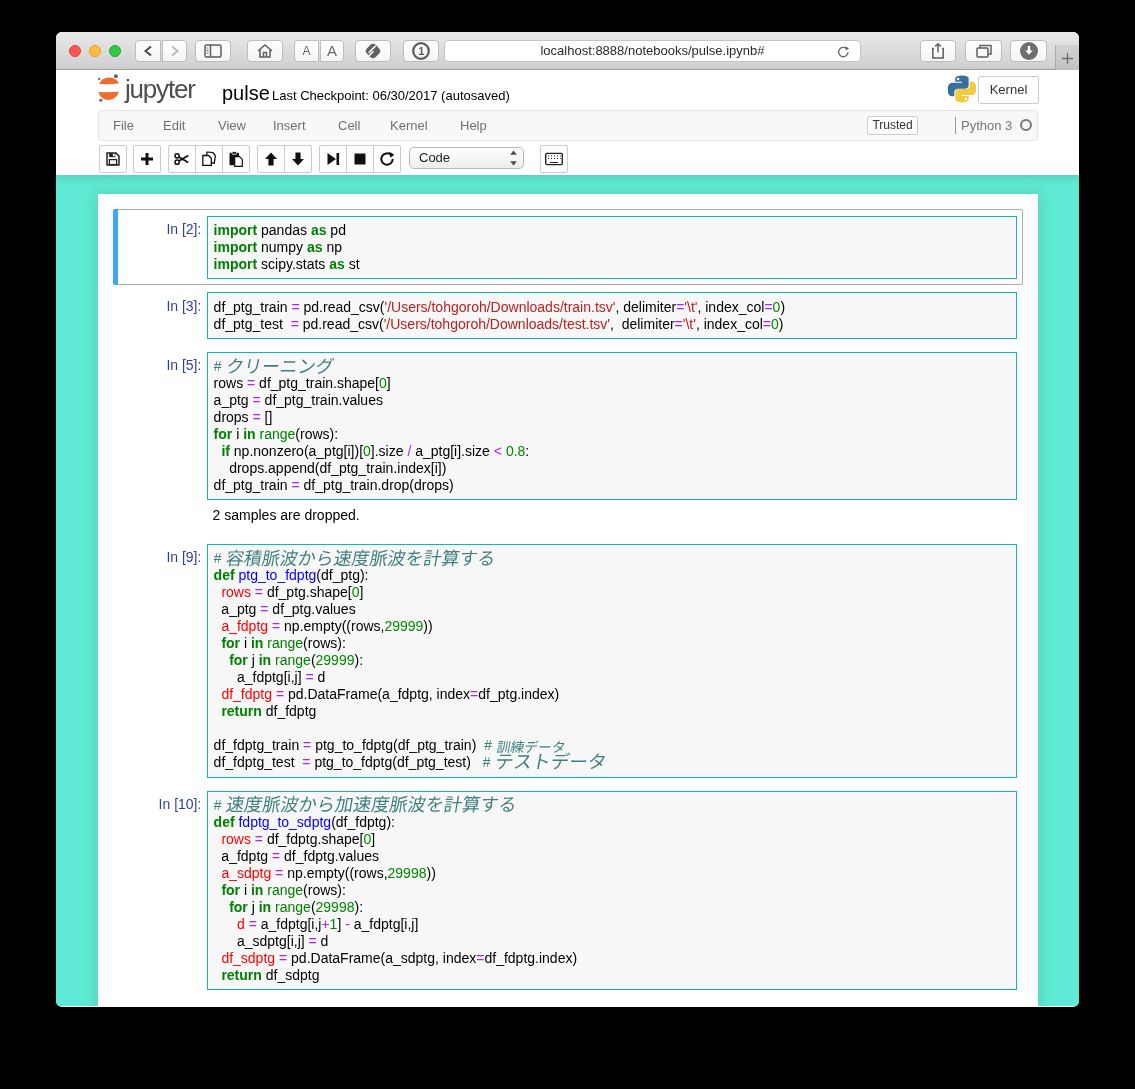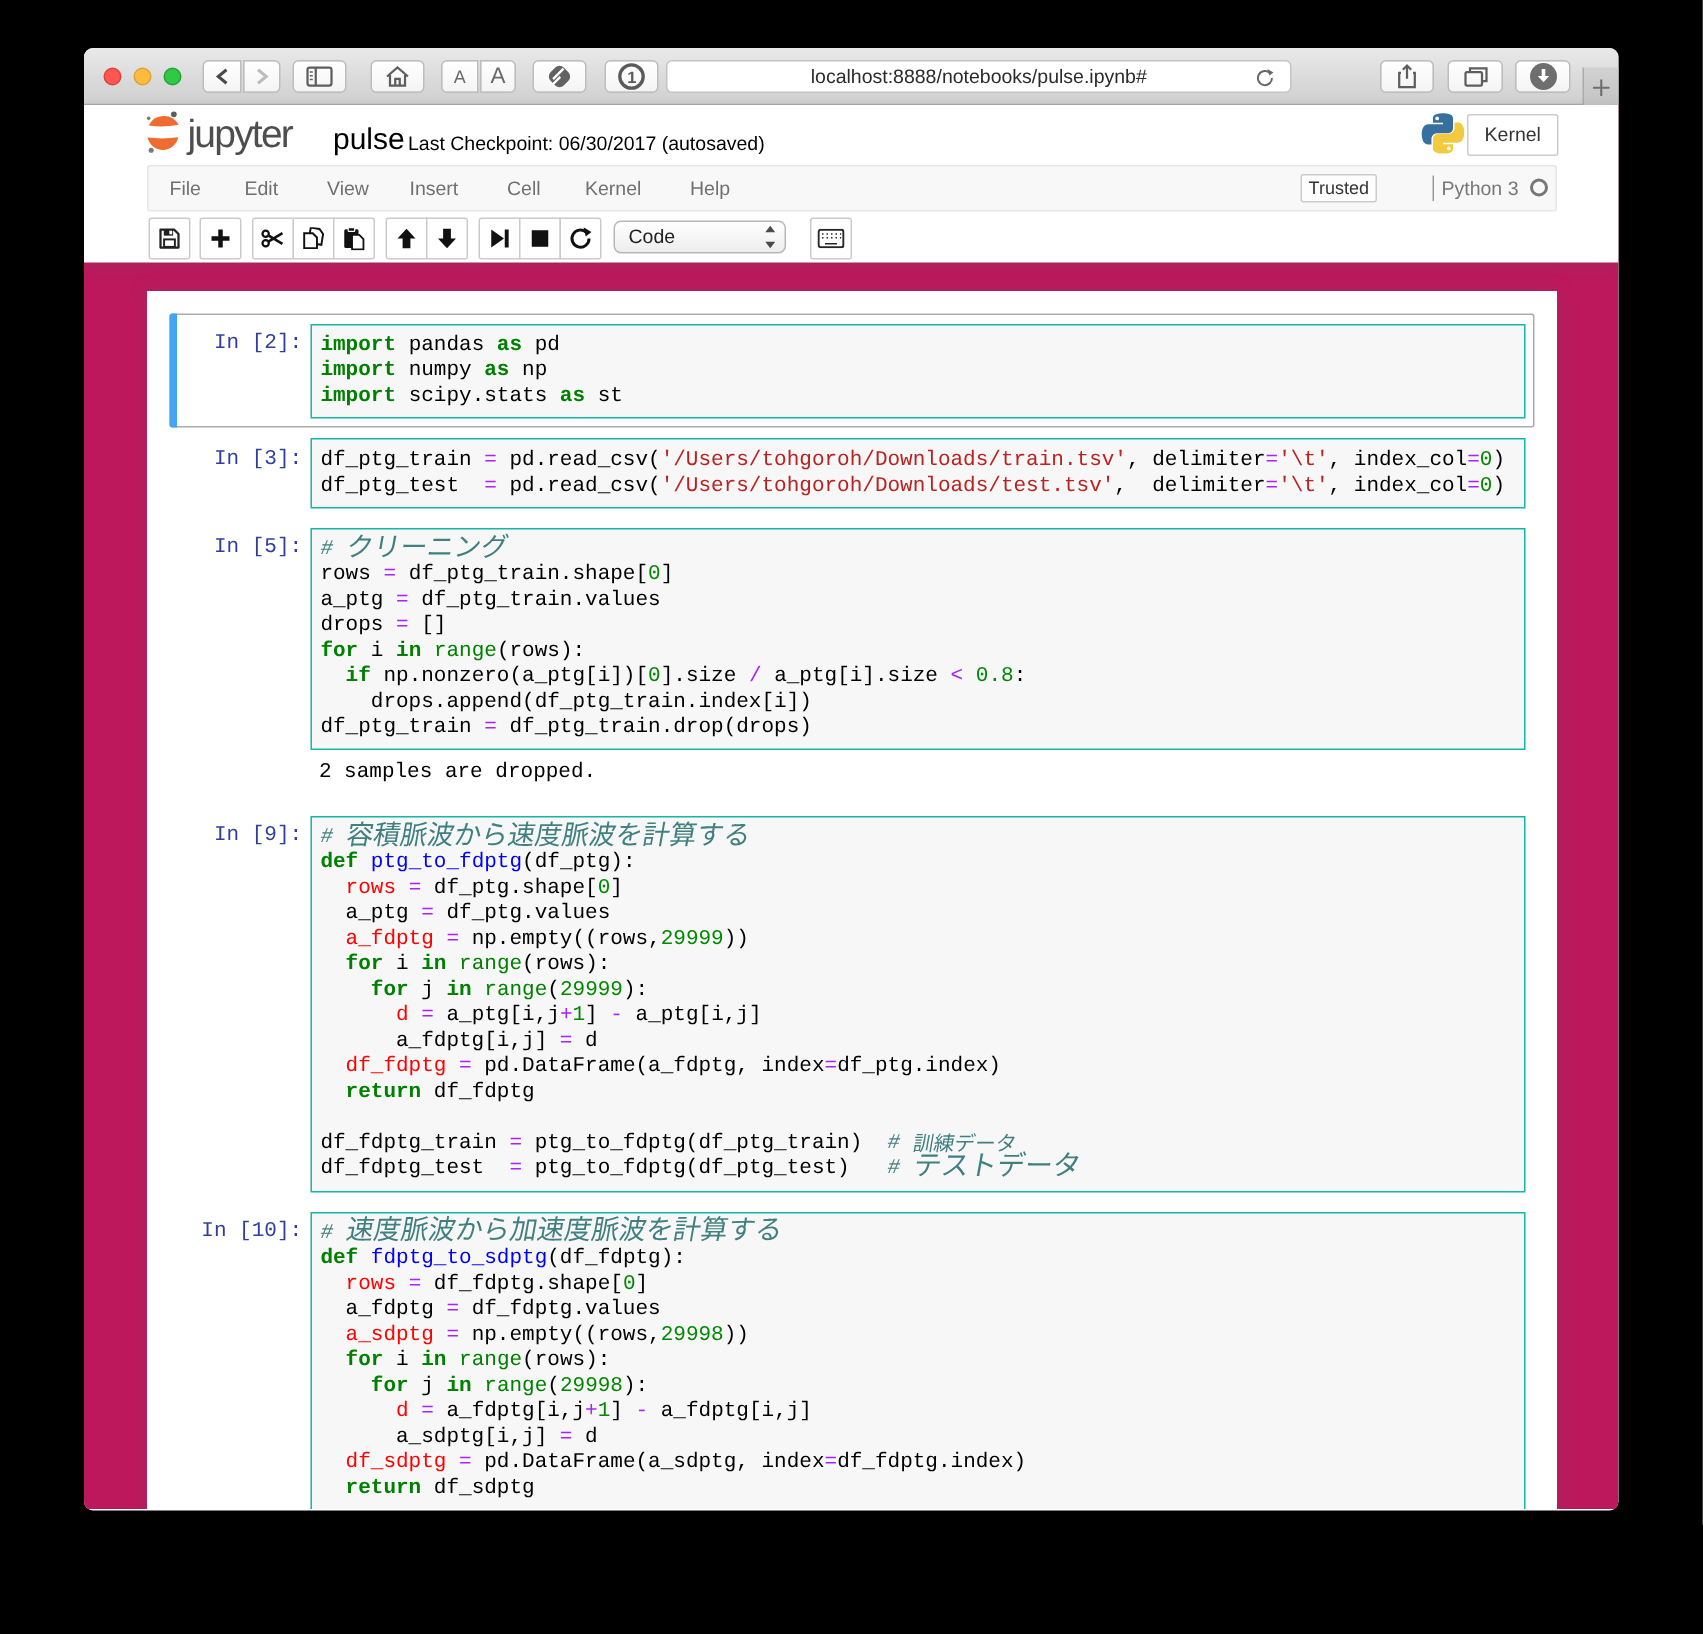--- a/index.html
+++ b/index.html
@@ -9,21 +9,21 @@
 .tl{position:absolute;top:13px;width:12px;height:12px;border-radius:50%}
 .tl.r{left:13px;background:#fc5753;border:1px solid #e14138}
 .tl.y{left:33px;background:#fdbc40;border:1px solid #e0a131}
 .tl.g{left:53px;background:#33c748;border:1px solid #1ea830}
 .cbtn{position:absolute;top:8px;height:22px;background:linear-gradient(#ffffff,#f4f4f4);border:1px solid #bdbdbd;border-radius:4px}
 .cbtn svg{position:absolute;left:50%;top:50%;transform:translate(-50%,-50%)}
 .url{position:absolute;left:388px;top:8px;width:417px;height:22px;background:#fff;border:1px solid #c4c4c4;border-radius:4px;font-size:13px;color:#2b2b2b;text-align:center;line-height:20px}
 .plustab{position:absolute;right:0;top:13px;width:24px;height:25px;background:linear-gradient(#d2d2d2,#c3c3c3);border-left:1px solid #ababab}
 .plustab svg{position:absolute;left:5px;top:7px}
 
-.page{position:relative;height:936px;background:#be185d}
+.page{position:relative;height:936px;background:#5eead4}
 .hdr{position:absolute;top:0;left:0;right:0;height:105px;background:#fff;box-shadow:0 3px 8px rgba(87,87,87,.2)}
 .logo{position:absolute;left:41px}
 .jtext{position:absolute;left:69px;top:4px;font-size:26px;color:#4e4e4e;letter-spacing:-1.2px}
 .title{position:absolute;left:166px;top:12px;font-size:20px;color:#000}
 .chk{position:absolute;left:216px;top:18px;font-size:13px;color:#000}
 .pylogo{position:absolute;left:891px;top:5px}
 .logout{position:absolute;left:922px;top:6px;width:61px;height:28px;border:1px solid #ccc;border-radius:2px;background:#fff;font-size:13px;color:#333;text-align:center;line-height:26px}
 .menubar{position:absolute;left:42px;top:40px;width:940px;height:31px;background:#f8f8f8;border:1px solid #e7e7e7;border-radius:2px}
 .mi{position:absolute;top:0;height:29px;line-height:29px;font-size:13px;color:#707070}
 .trusted{position:absolute;left:768px;top:5px;width:51px;height:19px;border:1px solid #ccc;border-radius:2px;background:#fdfdfd;font-size:12px;color:#333;text-align:center;line-height:17px}
@@ -40,21 +40,21 @@
 .tbtn svg{position:absolute;left:50%;top:50%;transform:translate(-50%,-50%)}
 .sel-box{position:absolute;left:311px;top:2px;width:115px;height:22px;background:linear-gradient(#fff,#ededed);border:1px solid #b7b7b7;border-radius:5px;font-size:13px;color:#222;line-height:20px;padding-left:9px}
 .sel-ar{position:absolute;right:4px;top:4px}
 .kbd{position:absolute;left:442px;top:0}
 
 .site{position:absolute;left:0;top:105px;right:0;bottom:0;overflow:hidden}
 .nbc{position:absolute;left:42px;top:19px;width:940px;height:900px;background:#fff;padding:15px;box-shadow:0 0 12px 1px rgba(87,87,87,.2)}
 .cell{position:relative;border:1px solid transparent;border-radius:2px;padding:6px 5px 5px;display:flex;flex-wrap:wrap}
 .cell.sel{border-color:#ababab}
 .cell.sel::before{content:"";position:absolute;top:-1px;left:-1px;bottom:-1px;width:5px;background:#42a5f5;border-radius:2px 0 0 2px}
-.mono,.prompt,.cl,.outsub{font-family:Liberation Mono, monospace;font-size:14px;line-height:17px}
+.mono,.prompt,.cl,.outsub{font-family:Liberation Sans, sans-serif;font-size:14px;line-height:17px}
 .prompt{width:88px;padding:5.2px 5.6px;text-align:right;color:#303f9f;white-space:pre}
 .iarea{flex:1;border:1px solid #14b8a6;border-radius:0;background:#f7f7f7;padding:5.2px 0 5.2px 5.6px;overflow:hidden}
 .cl{white-space:pre;color:#000;height:17px}
 .outwrap{display:flex;width:100%}
 .outpr{width:88px}
 .outsub{padding:7px 5.6px;white-space:pre;color:#000}
 .k{color:#008000;font-weight:bold}
 .b{color:#008000}
 .s{color:#ba2121}
 .n{color:#080}
@@ -306,21 +306,20 @@
             <div class="iarea">
               <div class="cl"><span class="c"># </span><span class="jpw" style="width:269.4px"><svg class="jp" width="269.4" height="17.96" viewBox="0 -15.8 269.4 17.96" style="bottom:-3.66px">
                     <path fill="#408080" d="M7.9 -11.4C6.7 -10 4.8 -8.8 3 -8C3.3 -7.7 3.7 -7.2 3.8 -6.9C5.6 -7.8 7.7 -9.4 9.2 -10.9ZM12.4 -10.6C13.9 -9.6 15.6 -8 16.4 -7L17.6 -7.9C16.7 -8.9 14.9 -10.4 13.5 -11.4ZM14.7 -4C15.4 -3.4 16.2 -3 17 -2.6C17.3 -2.9 17.7 -3.4 18 -3.8C15.5 -4.9 12.8 -7 11.3 -9.3L9.9 -9.3C8.1 -7.3 4.7 -4.9 1.4 -3.5C1.6 -3.2 1.9 -2.7 2 -2.4C2.9 -2.8 3.8 -3.3 4.7 -3.8L3.8 1.5L5.1 1.5L5.2 0.8L12.5 0.8L12.4 1.4L13.7 1.4ZM10.4 -8.1C11.2 -6.9 12.5 -5.7 13.9 -4.6L6 -4.6C7.8 -5.7 9.4 -7 10.4 -8.1ZM5.4 -0.4L5.9 -3.4L13.2 -3.4L12.7 -0.4ZM3.9 -13.4L3.3 -10.2L4.6 -10.2L5 -12.2L17.3 -12.2L16.9 -10.2L18.3 -10.2L18.9 -13.4L12 -13.4L12.3 -15.1L10.9 -15.1L10.6 -13.4ZM28.3 -5.6L33.9 -5.6L33.7 -4.4L28.1 -4.4ZM28 -3.6L33.5 -3.6L33.3 -2.4L27.8 -2.4ZM28.7 -7.6L34.2 -7.6L34 -6.5L28.5 -6.5ZM27.6 -8.6L26.3 -1.4L34.4 -1.4L35.7 -8.6ZM31.1 -0.6C32.1 0.1 33.3 0.9 33.9 1.5L35.2 0.8C34.5 0.2 33.2 -0.6 32.1 -1.3ZM28.4 -1.4C27.4 -0.6 25.5 0.2 24 0.6C24.2 0.9 24.5 1.3 24.7 1.5C26.3 1 28.2 0.2 29.4 -0.7ZM26.7 -10.4L26.7 -10.1L24.7 -10.1L25.3 -13.1C26.1 -13.3 27 -13.5 27.6 -13.8L26.9 -14.8C25.5 -14.3 23.2 -13.8 21.1 -13.5C21.3 -13.2 21.4 -12.7 21.4 -12.4C22.2 -12.5 23 -12.7 23.9 -12.8L23.4 -10.1L20.6 -10.1L20.4 -8.8L23.1 -8.8C22 -6.8 20.3 -4.4 18.9 -3.1C19.1 -2.8 19.3 -2.2 19.4 -1.8C20.5 -2.9 21.7 -4.7 22.8 -6.5L21.4 1.4L22.7 1.4L24.1 -6.4C24.5 -5.6 25.1 -4.7 25.3 -4.2L26.3 -5.3C26 -5.7 24.8 -7.2 24.3 -7.7L24.5 -8.8L26.5 -8.8L26.7 -9.5L36.9 -9.5L37 -10.4L32.5 -10.4L32.6 -11.4L36.3 -11.4L36.4 -12.2L32.8 -12.2L33 -13.2L37.1 -13.2L37.2 -14.1L33.1 -14.1L33.3 -15.1L32 -15.1L31.8 -14.1L27.9 -14.1L27.8 -13.2L31.6 -13.2L31.5 -12.2L28 -12.2L27.9 -11.4L31.3 -11.4L31.1 -10.4ZM53.7 -8C53.2 -7.5 52.4 -6.8 51.6 -6.2C51.6 -7.2 51.6 -8.2 51.7 -9.2C52.8 -9.6 53.9 -9.9 54.8 -10.3L53.9 -11.3C52.2 -10.5 49.3 -9.7 46.8 -9.1C46.9 -8.9 47.1 -8.4 47.1 -8.1L48.1 -8.3L46.3 1.4L47.6 1.4L49.3 -8.6L50.6 -8.9C50.3 -4.5 50.4 -0.6 52.1 1.5C52.4 1.1 52.9 0.6 53.3 0.4C52.2 -0.8 51.8 -2.7 51.6 -5C52.5 -5.6 53.5 -6.3 54.5 -7ZM40.3 -14.4L39.1 -8C38.7 -5.3 37.9 -1.7 36.3 0.8C36.6 0.9 37.1 1.2 37.3 1.4C38.3 -0.3 39.1 -2.5 39.6 -4.7L42 -4.7L41.2 -0.1C41.2 0.1 41.1 0.2 40.8 0.2C40.6 0.2 39.9 0.2 39.1 0.2C39.2 0.5 39.3 1.1 39.3 1.4C40.4 1.4 41.1 1.4 41.6 1.2C41.9 1.1 42.1 0.9 42.2 0.6C42.5 0.8 42.9 1.2 43 1.4C45.1 -1.1 45.9 -4.7 46.3 -7.3L47.1 -11.9C49.8 -12.4 52.7 -13.1 54.8 -14L53.9 -15C52.3 -14.3 49.7 -13.6 47.3 -13.1L46.2 -13.5L45.1 -7.3C44.7 -4.9 44 -1.8 42.2 0.5C42.3 0.3 42.4 0.1 42.4 -0.1L44.9 -14.4ZM41.2 -13.2L43.5 -13.2L43 -10.2L40.7 -10.2ZM40.5 -9L42.8 -9L42.2 -5.9L39.9 -5.9C40.1 -6.6 40.2 -7.3 40.3 -8ZM58 -14C59 -13.4 60.2 -12.5 60.7 -11.9L61.7 -13C61.1 -13.6 59.9 -14.4 58.9 -14.9ZM56.2 -9.1C57.2 -8.6 58.4 -7.7 59 -7.1L60 -8.3C59.4 -8.8 58.1 -9.6 57.1 -10.1ZM54.9 0.4L56 1.2C57.2 -0.5 58.7 -2.7 59.8 -4.6L58.9 -5.4C57.7 -3.4 56 -1 54.9 0.4ZM66.6 -11.2L66 -8L62.9 -8L63.5 -11.2ZM62.4 -12.5L61.6 -7.9C61.2 -5.3 60.4 -1.8 57.9 0.8C58.3 0.9 58.8 1.2 58.9 1.4C61.1 -0.9 62.2 -4.2 62.7 -6.8L63.2 -6.8C63.5 -5 64.2 -3.4 65.2 -2C63.8 -1 62.1 -0.2 60.4 0.4C60.7 0.6 61 1.1 61.1 1.5C62.8 0.9 64.5 0.1 66 -1.1C67.1 0 68.4 0.9 70.1 1.4C70.4 1.1 70.8 0.6 71.2 0.3C69.5 -0.2 68.2 -1 67.1 -2C68.7 -3.5 70.1 -5.4 71.2 -7.7L70.4 -8.1L70.1 -8L67.3 -8L67.9 -11.2L71.3 -11.2C70.9 -10.4 70.4 -9.6 70 -9L71.1 -8.6C71.7 -9.5 72.6 -11 73.2 -12.3L72.3 -12.5L72.1 -12.5L68.1 -12.5L68.6 -15.1L67.3 -15.1L66.8 -12.5ZM64.5 -6.8L69.3 -6.8C68.5 -5.3 67.5 -4 66.3 -2.9C65.4 -4 64.8 -5.4 64.5 -6.8ZM88 -12.1L86.6 -11.5C87.6 -10 88.5 -6.9 88.7 -5L90.2 -5.7C89.9 -7.3 88.9 -10.7 88 -12.1ZM75 -10.1L74.9 -8.5C75.4 -8.6 76.1 -8.7 76.5 -8.7L78.9 -9C77.8 -6.6 75.8 -2.5 73.5 -0L74.9 0.6C77.3 -2.5 79.2 -6.5 80.3 -9.1C81.1 -9.2 81.9 -9.2 82.3 -9.2C83.4 -9.2 84.2 -8.9 83.9 -7.3C83.5 -5.4 82.8 -3 82 -1.8C81.5 -1 81 -0.9 80.3 -0.9C79.8 -0.9 78.9 -1 78.2 -1.2L78.1 0.3C78.7 0.4 79.5 0.5 80.2 0.5C81.4 0.5 82.3 0.2 83.1 -1C84.1 -2.5 84.9 -5.3 85.3 -7.5C85.7 -9.9 84.5 -10.5 82.9 -10.5C82.5 -10.5 81.7 -10.5 80.9 -10.4L81.8 -12.9C81.9 -13.3 82 -13.7 82.2 -14L80.5 -14.2C80.3 -13 79.9 -11.6 79.4 -10.3C78.3 -10.2 77.2 -10.1 76.6 -10.1C76 -10.1 75.6 -10 75 -10.1ZM98.3 -14.1L97.7 -12.7C99 -12.3 102.8 -11.5 104.4 -11.3L105 -12.7C103.5 -12.8 99.8 -13.6 98.3 -14.1ZM97.3 -10.8L95.9 -11C95.4 -9.1 94.3 -5.4 93.7 -3.7L94.9 -3.4C95.1 -3.7 95.3 -4 95.6 -4.3C97.1 -5.8 99.2 -6.7 101.6 -6.7C103.4 -6.7 104.6 -5.7 104.3 -4.2C103.9 -1.8 100.9 -0.1 95.3 -0.8L95.5 0.6C102.1 1.2 105.3 -1 105.8 -4.2C106.2 -6.3 104.7 -8 101.9 -8C99.8 -8 97.7 -7.3 95.7 -5.8C96.1 -6.9 96.9 -9.6 97.3 -10.8ZM111.3 -13.8C112.3 -13 113.4 -11.8 113.8 -11L115.1 -11.9C114.6 -12.7 113.4 -13.9 112.4 -14.7ZM113.9 -8L110 -8L109.8 -6.7L112.3 -6.7L111.5 -2.2C110.5 -1.4 109.3 -0.6 108.4 -0.1L108.9 1.3C110 0.5 111 -0.3 112 -1.1C112.9 0.4 114.4 1 116.8 1.1C118.8 1.2 122.5 1.1 124.5 1C124.6 0.6 124.9 -0 125.1 -0.3C123 -0.2 119 -0.1 117 -0.2C114.9 -0.3 113.5 -0.9 112.9 -2.2ZM117.2 -9.5L120 -9.5L119.6 -7.2L116.7 -7.2ZM121.3 -9.5L124.3 -9.5L123.9 -7.2L120.9 -7.2ZM121 -15.1L120.6 -13.2L115.8 -13.2L115.6 -12.1L120.4 -12.1L120.2 -10.6L116.1 -10.6L115.3 -6.1L118.7 -6.1C117.4 -4.6 115.3 -3.1 113.6 -2.4C113.8 -2.2 114.1 -1.7 114.3 -1.4C115.9 -2.2 117.8 -3.7 119.2 -5.3L118.5 -0.9L119.8 -0.9L120.5 -5.2C121.4 -3.7 122.8 -2.2 124.2 -1.5C124.4 -1.8 124.9 -2.3 125.3 -2.5C123.8 -3.2 122.2 -4.7 121.3 -6.1L125 -6.1L125.8 -10.6L121.5 -10.6L121.7 -12.1L126.9 -12.1L127.1 -13.2L121.9 -13.2L122.3 -15.1ZM134.7 -11.6L134.4 -10.1L131.5 -10.1L131.3 -8.9L134.2 -8.9L133.7 -6L140.7 -6L141.2 -8.9L144.1 -8.9L144.3 -10.1L141.4 -10.1L141.7 -11.6L140.4 -11.6L140.1 -10.1L135.7 -10.1L136 -11.6ZM139.9 -8.9L139.6 -7L135.2 -7L135.5 -8.9ZM140 -3.7C139.1 -2.8 137.9 -2 136.5 -1.4C135.4 -2 134.5 -2.8 134 -3.7ZM130.9 -4.8L130.7 -3.7L133.4 -3.7L132.7 -3.4C133.2 -2.4 134 -1.5 135 -0.8C133.2 -0.3 131.3 0.1 129.3 0.3C129.4 0.6 129.6 1.1 129.6 1.4C131.9 1.2 134.2 0.7 136.3 -0.1C137.9 0.7 139.8 1.2 141.9 1.5C142.2 1.1 142.6 0.6 142.9 0.3C141 0.1 139.3 -0.3 137.8 -0.8C139.5 -1.7 141 -2.9 142.1 -4.4L141.3 -4.9L141.1 -4.8ZM130.2 -13.3L129.3 -8.1C128.9 -5.5 128.1 -1.8 126.2 0.7C126.4 0.9 126.9 1.2 127.1 1.5C129.2 -1.3 130.1 -5.3 130.6 -8.1L131.3 -12.1L144.8 -12.1L145 -13.3L138.3 -13.3L138.6 -15.1L137.2 -15.1L136.9 -13.3ZM161.5 -8C160.9 -7.5 160.1 -6.8 159.4 -6.2C159.4 -7.2 159.4 -8.2 159.5 -9.2C160.6 -9.6 161.6 -9.9 162.5 -10.3L161.6 -11.3C159.9 -10.5 157.1 -9.7 154.6 -9.1C154.7 -8.9 154.8 -8.4 154.8 -8.1L155.8 -8.3L154.1 1.4L155.3 1.4L157.1 -8.6L158.3 -8.9C158 -4.5 158.2 -0.6 159.8 1.5C160.1 1.1 160.7 0.6 161 0.4C160 -0.8 159.5 -2.7 159.4 -5C160.3 -5.6 161.3 -6.3 162.2 -7ZM148 -14.4L146.9 -8C146.4 -5.3 145.7 -1.7 144.1 0.8C144.4 0.9 144.8 1.2 145 1.4C146.1 -0.3 146.9 -2.5 147.4 -4.7L149.8 -4.7L149 -0.1C148.9 0.1 148.8 0.2 148.6 0.2C148.4 0.2 147.7 0.2 146.9 0.2C147 0.5 147.1 1.1 147.1 1.4C148.2 1.4 148.9 1.4 149.4 1.2C149.6 1.1 149.8 0.9 150 0.6C150.2 0.8 150.6 1.2 150.8 1.4C152.8 -1.1 153.6 -4.7 154.1 -7.3L154.9 -11.9C157.5 -12.4 160.5 -13.1 162.6 -14L161.6 -15C160.1 -14.3 157.5 -13.6 155.1 -13.1L153.9 -13.5L152.8 -7.3C152.4 -4.9 151.7 -1.8 150 0.5C150.1 0.3 150.1 0.1 150.2 -0.1L152.7 -14.4ZM149 -13.2L151.3 -13.2L150.7 -10.2L148.5 -10.2ZM148.2 -9L150.5 -9L150 -5.9L147.7 -5.9C147.8 -6.6 148 -7.3 148.1 -8ZM165.8 -14C166.7 -13.4 167.9 -12.5 168.5 -11.9L169.5 -13C168.9 -13.6 167.7 -14.4 166.7 -14.9ZM163.9 -9.1C164.9 -8.6 166.2 -7.7 166.8 -7.1L167.7 -8.3C167.1 -8.8 165.8 -9.6 164.9 -10.1ZM162.7 0.4L163.7 1.2C165 -0.5 166.4 -2.7 167.6 -4.6L166.7 -5.4C165.4 -3.4 163.8 -1 162.7 0.4ZM174.3 -11.2L173.8 -8L170.7 -8L171.3 -11.2ZM170.2 -12.5L169.4 -7.9C168.9 -5.3 168.1 -1.8 165.7 0.8C166 0.9 166.5 1.2 166.7 1.4C168.9 -0.9 169.9 -4.2 170.5 -6.8L170.9 -6.8C171.3 -5 172 -3.4 173 -2C171.5 -1 169.9 -0.2 168.2 0.4C168.4 0.6 168.7 1.1 168.9 1.5C170.6 0.9 172.2 0.1 173.7 -1.1C174.8 0 176.2 0.9 177.9 1.4C178.1 1.1 178.6 0.6 179 0.3C177.3 -0.2 175.9 -1 174.8 -2C176.5 -3.5 177.9 -5.4 178.9 -7.7L178.1 -8.1L177.9 -8L175.1 -8L175.7 -11.2L179 -11.2C178.6 -10.4 178.1 -9.6 177.7 -9L178.8 -8.6C179.5 -9.5 180.3 -11 181 -12.3L180.1 -12.5L179.8 -12.5L175.9 -12.5L176.3 -15.1L175 -15.1L174.6 -12.5ZM172.2 -6.8L177.1 -6.8C176.3 -5.3 175.2 -4 174 -2.9C173.2 -4 172.6 -5.4 172.2 -6.8ZM196.8 -7.9L196.5 -9.3C195.9 -9 195.5 -8.8 194.9 -8.6C193.9 -8.1 192.7 -7.7 191.4 -7.1C191.3 -8.2 190.4 -8.7 189.3 -8.7C188.5 -8.7 187.4 -8.5 186.6 -8.1C187.4 -8.9 188.2 -9.9 188.8 -10.8C190.7 -10.9 193 -11.1 194.8 -11.4L195.1 -12.7C193.3 -12.4 191.3 -12.2 189.5 -12.1C189.9 -13 190.2 -13.7 190.4 -14.2L188.9 -14.3C188.8 -13.7 188.5 -12.9 188.1 -12.1L186.9 -12.1C186.1 -12.1 184.8 -12.1 183.9 -12.3L183.6 -10.9C184.6 -10.8 185.8 -10.8 186.6 -10.8L187.4 -10.8C186.4 -9.4 184.9 -7.5 182.2 -5.3L183.3 -4.4C184 -5.1 184.7 -5.8 185.3 -6.3C186.2 -7 187.5 -7.6 188.6 -7.6C189.4 -7.6 190 -7.3 190 -6.5C187.7 -5.4 185.4 -4.1 185 -1.9C184.6 0.3 186.6 0.8 189.1 0.8C190.7 0.8 192.7 0.7 194.1 0.5L194.4 -1C192.8 -0.7 190.8 -0.5 189.4 -0.5C187.6 -0.5 186.2 -0.7 186.5 -2.1C186.7 -3.3 188 -4.3 189.8 -5.2C189.7 -4.2 189.4 -3.1 189.3 -2.4L190.7 -2.4L191.2 -5.8C192.7 -6.4 194.1 -7 195.1 -7.3C195.7 -7.5 196.3 -7.8 196.8 -7.9ZM200.8 -9.6L200.6 -8.6L206.2 -8.6L206.4 -9.6ZM201.7 -14.5L201.6 -13.4L207.1 -13.4L207.3 -14.5ZM200.4 -7.3L200.2 -6.2L205.8 -6.2L206 -7.3ZM200.4 -12.1L200.2 -11L207.3 -11L207.5 -12.1ZM212.2 -15L211.2 -8.9L206.9 -8.9L206.7 -7.6L210.9 -7.6L209.3 1.4L210.7 1.4L212.3 -7.6L216.3 -7.6L216.6 -8.9L212.5 -8.9L213.6 -15ZM199.9 -4.8L198.9 1.2L200.1 1.2L200.2 0.4L204.6 0.4L205.5 -4.8ZM200.9 -3.7L204.1 -3.7L203.6 -0.7L200.4 -0.7ZM221.5 -8.2L230.7 -8.2L230.5 -7.1L221.3 -7.1ZM221.2 -6.3L230.3 -6.3L230.2 -5.2L221 -5.2ZM221.8 -10.1L231 -10.1L230.8 -9.1L221.6 -9.1ZM228.5 -15.2C227.8 -13.8 226.6 -12.5 225.4 -11.6C225.7 -11.5 226.2 -11.2 226.4 -11L222.8 -11L223.9 -11.4C223.8 -11.7 223.6 -12.2 223.4 -12.6L226.5 -12.6L226.7 -13.8L222 -13.8C222.2 -14.1 222.5 -14.5 222.7 -14.8L221.5 -15.2C220.7 -13.8 219.4 -12.4 218.2 -11.5C218.4 -11.3 218.9 -10.9 219.1 -10.7C219.8 -11.2 220.5 -11.9 221.1 -12.6L222 -12.6C222.3 -12.1 222.5 -11.4 222.6 -11L220.6 -11L219.5 -4.3L221.9 -4.3L221.7 -3.1L221.6 -2.7L217 -2.7L216.8 -1.6L220.9 -1.6C220.3 -0.9 219.1 -0.1 216.7 0.4C217 0.7 217.3 1.2 217.4 1.5C220.4 0.6 221.8 -0.5 222.5 -1.6L227.3 -1.6L226.8 1.4L228.2 1.4L228.7 -1.6L232.8 -1.6L233 -2.7L228.9 -2.7L229.2 -4.3L231.4 -4.3L232.6 -11L230.8 -11L231.8 -11.5C231.7 -11.8 231.5 -12.2 231.2 -12.6L234.6 -12.6L234.8 -13.8L229.1 -13.8C229.3 -14.1 229.6 -14.5 229.8 -14.9ZM227.5 -2.7L222.9 -2.7L223 -3.1L223.2 -4.3L227.8 -4.3ZM226.5 -11C227.1 -11.5 227.7 -12 228.2 -12.6L229.7 -12.6C230.1 -12.1 230.4 -11.5 230.6 -11ZM244.9 -6.7C244.7 -5 243.9 -4.1 242.8 -4.1C241.8 -4.1 241.1 -4.8 241.3 -5.9C241.5 -7.1 242.5 -7.8 243.5 -7.8C244.2 -7.8 244.7 -7.5 244.9 -6.7ZM237.3 -11.7L237.1 -10.3C239.3 -10.5 242.4 -10.6 245.1 -10.7L244.8 -8.8C244.5 -9 244.1 -9 243.7 -9C242 -9 240.3 -7.7 240 -5.9C239.6 -4 240.9 -2.9 242.4 -2.9C243 -2.9 243.5 -3.1 244 -3.4C243 -1.8 241.2 -0.8 238.7 -0.2L239.7 1C244.1 -0.3 245.8 -3 246.2 -5.4C246.4 -6.3 246.3 -7.1 246 -7.7L246.5 -10.7L246.8 -10.7C249.4 -10.7 251 -10.6 252 -10.6L252.3 -11.9C251.4 -11.9 249.2 -11.9 247 -11.9L246.7 -11.9L247 -13.1C247 -13.3 247.2 -14 247.2 -14.2L245.6 -14.2C245.6 -14.1 245.6 -13.6 245.5 -13.1L245.3 -11.9C242.7 -11.9 239.3 -11.8 237.3 -11.7ZM262 -0.6C261.5 -0.5 261 -0.5 260.5 -0.5C259.1 -0.5 258.2 -1 258.3 -1.9C258.5 -2.5 259.2 -3 260 -3C261.4 -3 262.1 -2 262 -0.6ZM258 -13.2L257.8 -11.7C258.2 -11.8 258.6 -11.8 259 -11.9C260 -11.9 263.6 -12.1 264.6 -12.1C263.5 -11.3 260.9 -9.4 259.8 -8.6C258.6 -7.7 256 -5.8 254.3 -4.6L255.1 -3.5C257.8 -5.8 259.6 -7.1 262.6 -7.1C264.9 -7.1 266.4 -5.8 266.1 -4C265.8 -2.5 264.8 -1.5 263.3 -0.9C263.4 -2.6 262.4 -4.1 260.2 -4.1C258.5 -4.1 257.2 -3 257 -1.8C256.8 -0.3 258.1 0.8 260.5 0.8C264.3 0.8 267 -1.1 267.5 -4C267.9 -6.4 266.1 -8.2 263.1 -8.2C262.3 -8.2 261.5 -8.1 260.6 -7.8C262.2 -9 265 -11.1 266 -11.8C266.4 -12 266.8 -12.3 267.2 -12.5L266.5 -13.5C266.3 -13.5 266.1 -13.4 265.5 -13.4C264.5 -13.3 260.2 -13.2 259.3 -13.2C259 -13.2 258.5 -13.2 258 -13.2Z"></path>
                   </svg></span></div>
               <div class="cl"><span class="k">def</span> <span class="d">ptg_to_fdptg</span>(df_ptg):</div>
               <div class="cl">  <span class="r">rows</span> <span class="o">=</span> df_ptg.shape[<span class="n">0</span>]</div>
               <div class="cl">  a_ptg <span class="o">=</span> df_ptg.values</div>
               <div class="cl">  <span class="r">a_fdptg</span> <span class="o">=</span> np.empty((rows,<span class="n">29999</span>))</div>
               <div class="cl">  <span class="k">for</span> i <span class="k">in</span> <span class="b">range</span>(rows):</div>
               <div class="cl">    <span class="k">for</span> j <span class="k">in</span> <span class="b">range</span>(<span class="n">29999</span>):</div>
-              <div class="cl">      <span class="r">d</span> <span class="o">=</span> a_ptg[i,j<span class="o">+</span><span class="n">1</span>] <span class="o">-</span> a_ptg[i,j]</div>
               <div class="cl">      a_fdptg[i,j] <span class="o">=</span> d</div>
               <div class="cl">  <span class="r">df_fdptg</span> <span class="o">=</span> pd.DataFrame(a_fdptg, index<span class="o">=</span>df_ptg.index)</div>
               <div class="cl">  <span class="k">return</span> df_fdptg</div>
               <div class="cl"> </div>
               <div class="cl">df_fdptg_train <span class="o">=</span> ptg_to_fdptg(df_ptg_train)  <span class="c"># </span><span class="jpw" style="width:68.7px"><svg class="jp" width="68.7" height="13.74" viewBox="0 -12.09 68.7 13.74" style="bottom:-3.15px">
                     <path fill="#408080" d="M10.9 -10.5L9.1 -0.3L10.1 -0.3L11.9 -10.5ZM13.7 -11.2L11.5 1.1L12.5 1.1L14.6 -11.2ZM8.5 -11.1L7.6 -6.1C7.2 -3.7 6.6 -1.3 5.1 0.5C5.3 0.6 5.6 0.9 5.8 1.1C7.5 -0.9 8.1 -3.5 8.6 -6.1L9.4 -11.1ZM2.5 -7.4L2.3 -6.6L6.4 -6.6L6.6 -7.4ZM3.2 -11.1L3 -10.2L7.1 -10.2L7.2 -11.1ZM2.2 -5.6L2 -4.7L6.1 -4.7L6.3 -5.6ZM2.2 -9.3L2 -8.4L7.2 -8.4L7.4 -9.3ZM1.8 -3.7L1 0.9L1.9 0.9L2 0.3L5.2 0.3L5.9 -3.7ZM2.6 -2.8L4.9 -2.8L4.5 -0.5L2.2 -0.5ZM18.4 -3.5C18.6 -2.7 18.7 -1.7 18.7 -1.1L19.5 -1.3C19.6 -2 19.5 -3 19.2 -3.7ZM15.6 -3.7C15.2 -2.5 14.8 -1.3 14.2 -0.4C14.4 -0.3 14.7 -0.2 14.9 -0C15.5 -0.9 16 -2.2 16.5 -3.5ZM24.5 -11.5L24.3 -10.2L21 -10.2L20.8 -9.2L24.1 -9.2L23.9 -8.1L21 -8.1L20.2 -3.4L22.6 -3.4C21.5 -2 19.9 -0.8 18.5 -0.2C18.7 0 18.9 0.4 19.1 0.6C20.4 -0 21.8 -1.2 22.9 -2.5L22.3 1.1L23.3 1.1L23.9 -2.6C24.6 -1.3 25.5 -0.2 26.4 0.5C26.6 0.3 27 -0.1 27.3 -0.3C26.2 -0.9 25.1 -2.1 24.5 -3.4L27 -3.4L27.9 -8.1L24.9 -8.1L25.1 -9.2L28.4 -9.2L28.5 -10.2L25.3 -10.2L25.5 -11.5ZM21.5 -5.4L23.5 -5.4L23.3 -4.1L21.3 -4.1ZM24.4 -5.4L26.4 -5.4L26.2 -4.1L24.1 -4.1ZM21.8 -7.3L23.8 -7.3L23.6 -6.1L21.6 -6.1ZM24.7 -7.3L26.8 -7.3L26.5 -6.1L24.5 -6.1ZM15.1 -5.5L15.1 -4.5L17.2 -4.7L16.2 1.1L17.1 1.1L18.2 -4.7L19.3 -4.8C19.3 -4.5 19.4 -4.2 19.4 -3.9L20.3 -4.3C20.2 -5 19.9 -6.2 19.4 -7.1L18.6 -6.8C18.8 -6.5 18.9 -6.1 19.1 -5.7L17.1 -5.6C18.2 -6.7 19.5 -8.3 20.5 -9.6L19.7 -10C19.2 -9.2 18.5 -8.3 17.8 -7.5C17.7 -7.7 17.5 -8.1 17.2 -8.4C17.9 -9.1 18.7 -10.3 19.3 -11.2L18.5 -11.5C18 -10.8 17.4 -9.7 16.8 -8.9L16.4 -9.3L15.8 -8.7C16.3 -8.1 16.8 -7.3 17.1 -6.7C16.8 -6.3 16.4 -5.9 16.1 -5.5ZM32 -10L31.8 -8.9C32.2 -8.9 32.7 -8.9 33.1 -8.9C33.9 -8.9 37.1 -8.9 37.9 -8.9C38.2 -8.9 38.7 -8.9 39.1 -8.9L39.3 -10C38.9 -10 38.4 -10 38 -10C37.3 -10 34.1 -10 33.3 -10C32.8 -10 32.4 -10 32 -10ZM40.2 -11.2L39.5 -10.9C39.7 -10.3 40.1 -9.5 40.2 -8.9L41 -9.3C40.9 -9.8 40.5 -10.7 40.2 -11.2ZM41.8 -11.7L41.1 -11.4C41.4 -10.9 41.7 -10.1 41.9 -9.5L42.7 -9.8C42.5 -10.3 42.1 -11.2 41.8 -11.7ZM29.8 -6.6L29.6 -5.5C30 -5.5 30.4 -5.5 30.8 -5.5L34.9 -5.5C34.6 -4.2 34.3 -3 33.5 -2.1C32.8 -1.2 31.7 -0.4 30.6 0L31.4 0.8C32.7 0.2 33.9 -0.8 34.6 -1.7C35.3 -2.7 35.8 -4 36.1 -5.5L39.8 -5.5C40.1 -5.5 40.6 -5.5 40.9 -5.5L41.1 -6.6C40.7 -6.5 40.3 -6.5 40 -6.5C39.3 -6.5 31.8 -6.5 31 -6.5C30.6 -6.5 30.2 -6.6 29.8 -6.6ZM43.7 -5.9L43.4 -4.6C43.9 -4.6 44.6 -4.7 45.4 -4.7C46.4 -4.7 51.9 -4.7 52.9 -4.7C53.5 -4.7 54.1 -4.6 54.4 -4.6L54.6 -5.9C54.3 -5.9 53.8 -5.9 53.1 -5.9C52.1 -5.9 46.6 -5.9 45.6 -5.9C44.8 -5.9 44.1 -5.9 43.7 -5.9ZM64.2 -10.8L63 -11.2C62.9 -10.8 62.6 -10.3 62.4 -10.1C61.5 -8.8 59.8 -6.8 57.2 -5.3L58 -4.6C59.7 -5.7 61.1 -7 62.2 -8.2L66.9 -8.2C66.4 -7.1 65.4 -5.6 64.3 -4.4C63.5 -5.1 62.6 -5.8 61.8 -6.3L60.9 -5.5C61.7 -5 62.6 -4.3 63.5 -3.6C62 -2.2 60 -1 57.6 -0.2L58.4 0.6C60.9 -0.3 62.8 -1.5 64.2 -2.9C64.7 -2.4 65.2 -2 65.5 -1.6L66.5 -2.6C66.1 -2.9 65.7 -3.4 65.2 -3.8C66.4 -5.2 67.5 -6.8 68 -8.1C68.2 -8.3 68.4 -8.6 68.5 -8.8L67.7 -9.4C67.4 -9.3 67.1 -9.2 66.8 -9.2L63 -9.2L63.4 -9.7C63.6 -10 63.9 -10.4 64.2 -10.8Z"></path>
                   </svg></span></div>
               <div class="cl">df_fdptg_test  <span class="o">=</span> ptg_to_fdptg(df_ptg_test)   <span class="c"># </span><span class="jpw" style="width:111.3px"><svg class="jp" width="111.3" height="18.55" viewBox="0 -16.32 111.3 18.55" style="bottom:-3.73px">
                     <path fill="#408080" d="M6.4 -13.7L6.1 -12.2C6.6 -12.2 7.2 -12.2 7.8 -12.2C8.9 -12.2 14.3 -12.2 15.3 -12.2C15.9 -12.2 16.5 -12.2 17 -12.2L17.3 -13.7C16.8 -13.7 16.1 -13.6 15.6 -13.6C14.6 -13.6 9.1 -13.6 8.1 -13.6C7.5 -13.6 6.9 -13.7 6.4 -13.7ZM3.4 -9.1L3.1 -7.5C3.6 -7.6 4.2 -7.6 4.7 -7.6L10.3 -7.6C9.9 -5.8 9.4 -4.3 8.4 -3C7.5 -1.8 5.9 -0.7 4.4 -0.1L5.6 0.9C7.3 0.1 8.9 -1.3 9.8 -2.5C10.8 -3.9 11.4 -5.6 11.8 -7.6L16.9 -7.6C17.3 -7.6 17.9 -7.5 18.3 -7.5L18.6 -9.1C18.1 -9 17.5 -9 17.1 -9C16.1 -9 6 -9 5 -9C4.4 -9 3.9 -9 3.4 -9.1ZM35.6 -12.4L34.8 -13.1C34.4 -13 34 -13 33.3 -13C32.7 -13 26.9 -13 26.2 -13C25.6 -13 24.6 -13.1 24.3 -13.1L24 -11.4C24.2 -11.4 25.3 -11.5 25.9 -11.5C26.6 -11.5 32.5 -11.5 33.2 -11.5C32.4 -10 30.7 -7.8 29.2 -6.3C26.9 -4.2 23.7 -2 20.6 -0.8L21.5 0.4C24.5 -0.8 27.3 -2.9 29.7 -5C31.3 -3.3 32.9 -1.2 33.8 0.5L35.3 -0.6C34.4 -2.1 32.5 -4.5 30.9 -6.2C32.5 -7.8 34.1 -10 35 -11.6C35.1 -11.9 35.4 -12.3 35.6 -12.4ZM43.6 -1.6C43.5 -0.9 43.3 -0 43.1 0.6L44.9 0.6C45 -0.1 45.1 -1.1 45.2 -1.6L46.3 -7.8C48.2 -7.1 51.2 -5.9 53 -4.8L53.9 -6.3C52.2 -7.3 48.9 -8.7 46.5 -9.4L47.1 -12.4C47.2 -13 47.4 -13.8 47.6 -14.4L45.7 -14.4C45.7 -13.8 45.6 -12.9 45.5 -12.4C45.3 -10.9 43.8 -2.7 43.6 -1.6ZM61.8 -13.6L61.5 -12C62 -12.1 62.6 -12.1 63.3 -12.1C64.3 -12.1 68.6 -12.1 69.7 -12.1C70.2 -12.1 70.8 -12.1 71.4 -12L71.6 -13.6C71.1 -13.5 70.4 -13.4 69.9 -13.4C68.9 -13.4 64.6 -13.4 63.5 -13.4C62.9 -13.4 62.3 -13.5 61.8 -13.6ZM72.9 -15.1L71.8 -14.7C72.2 -13.9 72.6 -12.8 72.9 -12.1L73.9 -12.5C73.7 -13.3 73.2 -14.4 72.9 -15.1ZM75 -15.8L74 -15.4C74.4 -14.7 74.8 -13.7 75.1 -12.8L76.2 -13.3C75.9 -14 75.4 -15.1 75 -15.8ZM58.8 -8.9L58.5 -7.4C59 -7.4 59.6 -7.4 60.1 -7.4L65.7 -7.4C65.3 -5.6 64.8 -4.1 63.8 -2.8C62.9 -1.6 61.4 -0.6 59.8 0L61 1.1C62.7 0.2 64.4 -1.1 65.2 -2.3C66.2 -3.7 66.8 -5.4 67.2 -7.4L72.3 -7.4C72.7 -7.4 73.3 -7.4 73.7 -7.4L74 -8.9C73.5 -8.8 72.9 -8.8 72.5 -8.8C71.5 -8.8 61.5 -8.8 60.4 -8.8C59.8 -8.8 59.3 -8.8 58.8 -8.9ZM77.5 -8L77.2 -6.2C77.8 -6.3 78.8 -6.3 79.8 -6.3C81.2 -6.3 88.6 -6.3 90 -6.3C90.8 -6.3 91.6 -6.2 91.9 -6.2L92.3 -8C91.8 -8 91.2 -7.9 90.2 -7.9C88.9 -7.9 81.4 -7.9 80.1 -7.9C79 -7.9 78.1 -8 77.5 -8ZM105.3 -14.6L103.7 -15.1C103.5 -14.6 103.1 -14 102.8 -13.6C101.6 -11.9 99.3 -9.2 95.7 -7.2L96.8 -6.2C99.1 -7.6 101.1 -9.5 102.6 -11.1L108.8 -11.1C108.2 -9.6 106.9 -7.6 105.4 -6C104.3 -6.9 103 -7.8 101.9 -8.5L100.8 -7.5C101.8 -6.7 103.1 -5.8 104.2 -4.8C102.2 -3 99.6 -1.3 96.3 -0.3L97.4 0.8C100.7 -0.4 103.3 -2.1 105.3 -3.9C105.9 -3.3 106.5 -2.7 107 -2.2L108.3 -3.5C107.8 -4 107.2 -4.5 106.5 -5.1C108.3 -7 109.6 -9.2 110.4 -10.9C110.6 -11.2 110.8 -11.6 111 -11.9L109.9 -12.6C109.6 -12.5 109.2 -12.4 108.7 -12.4L103.7 -12.4L104.2 -13.1C104.4 -13.4 104.9 -14.1 105.3 -14.6Z"></path>
                   </svg></span></div>

